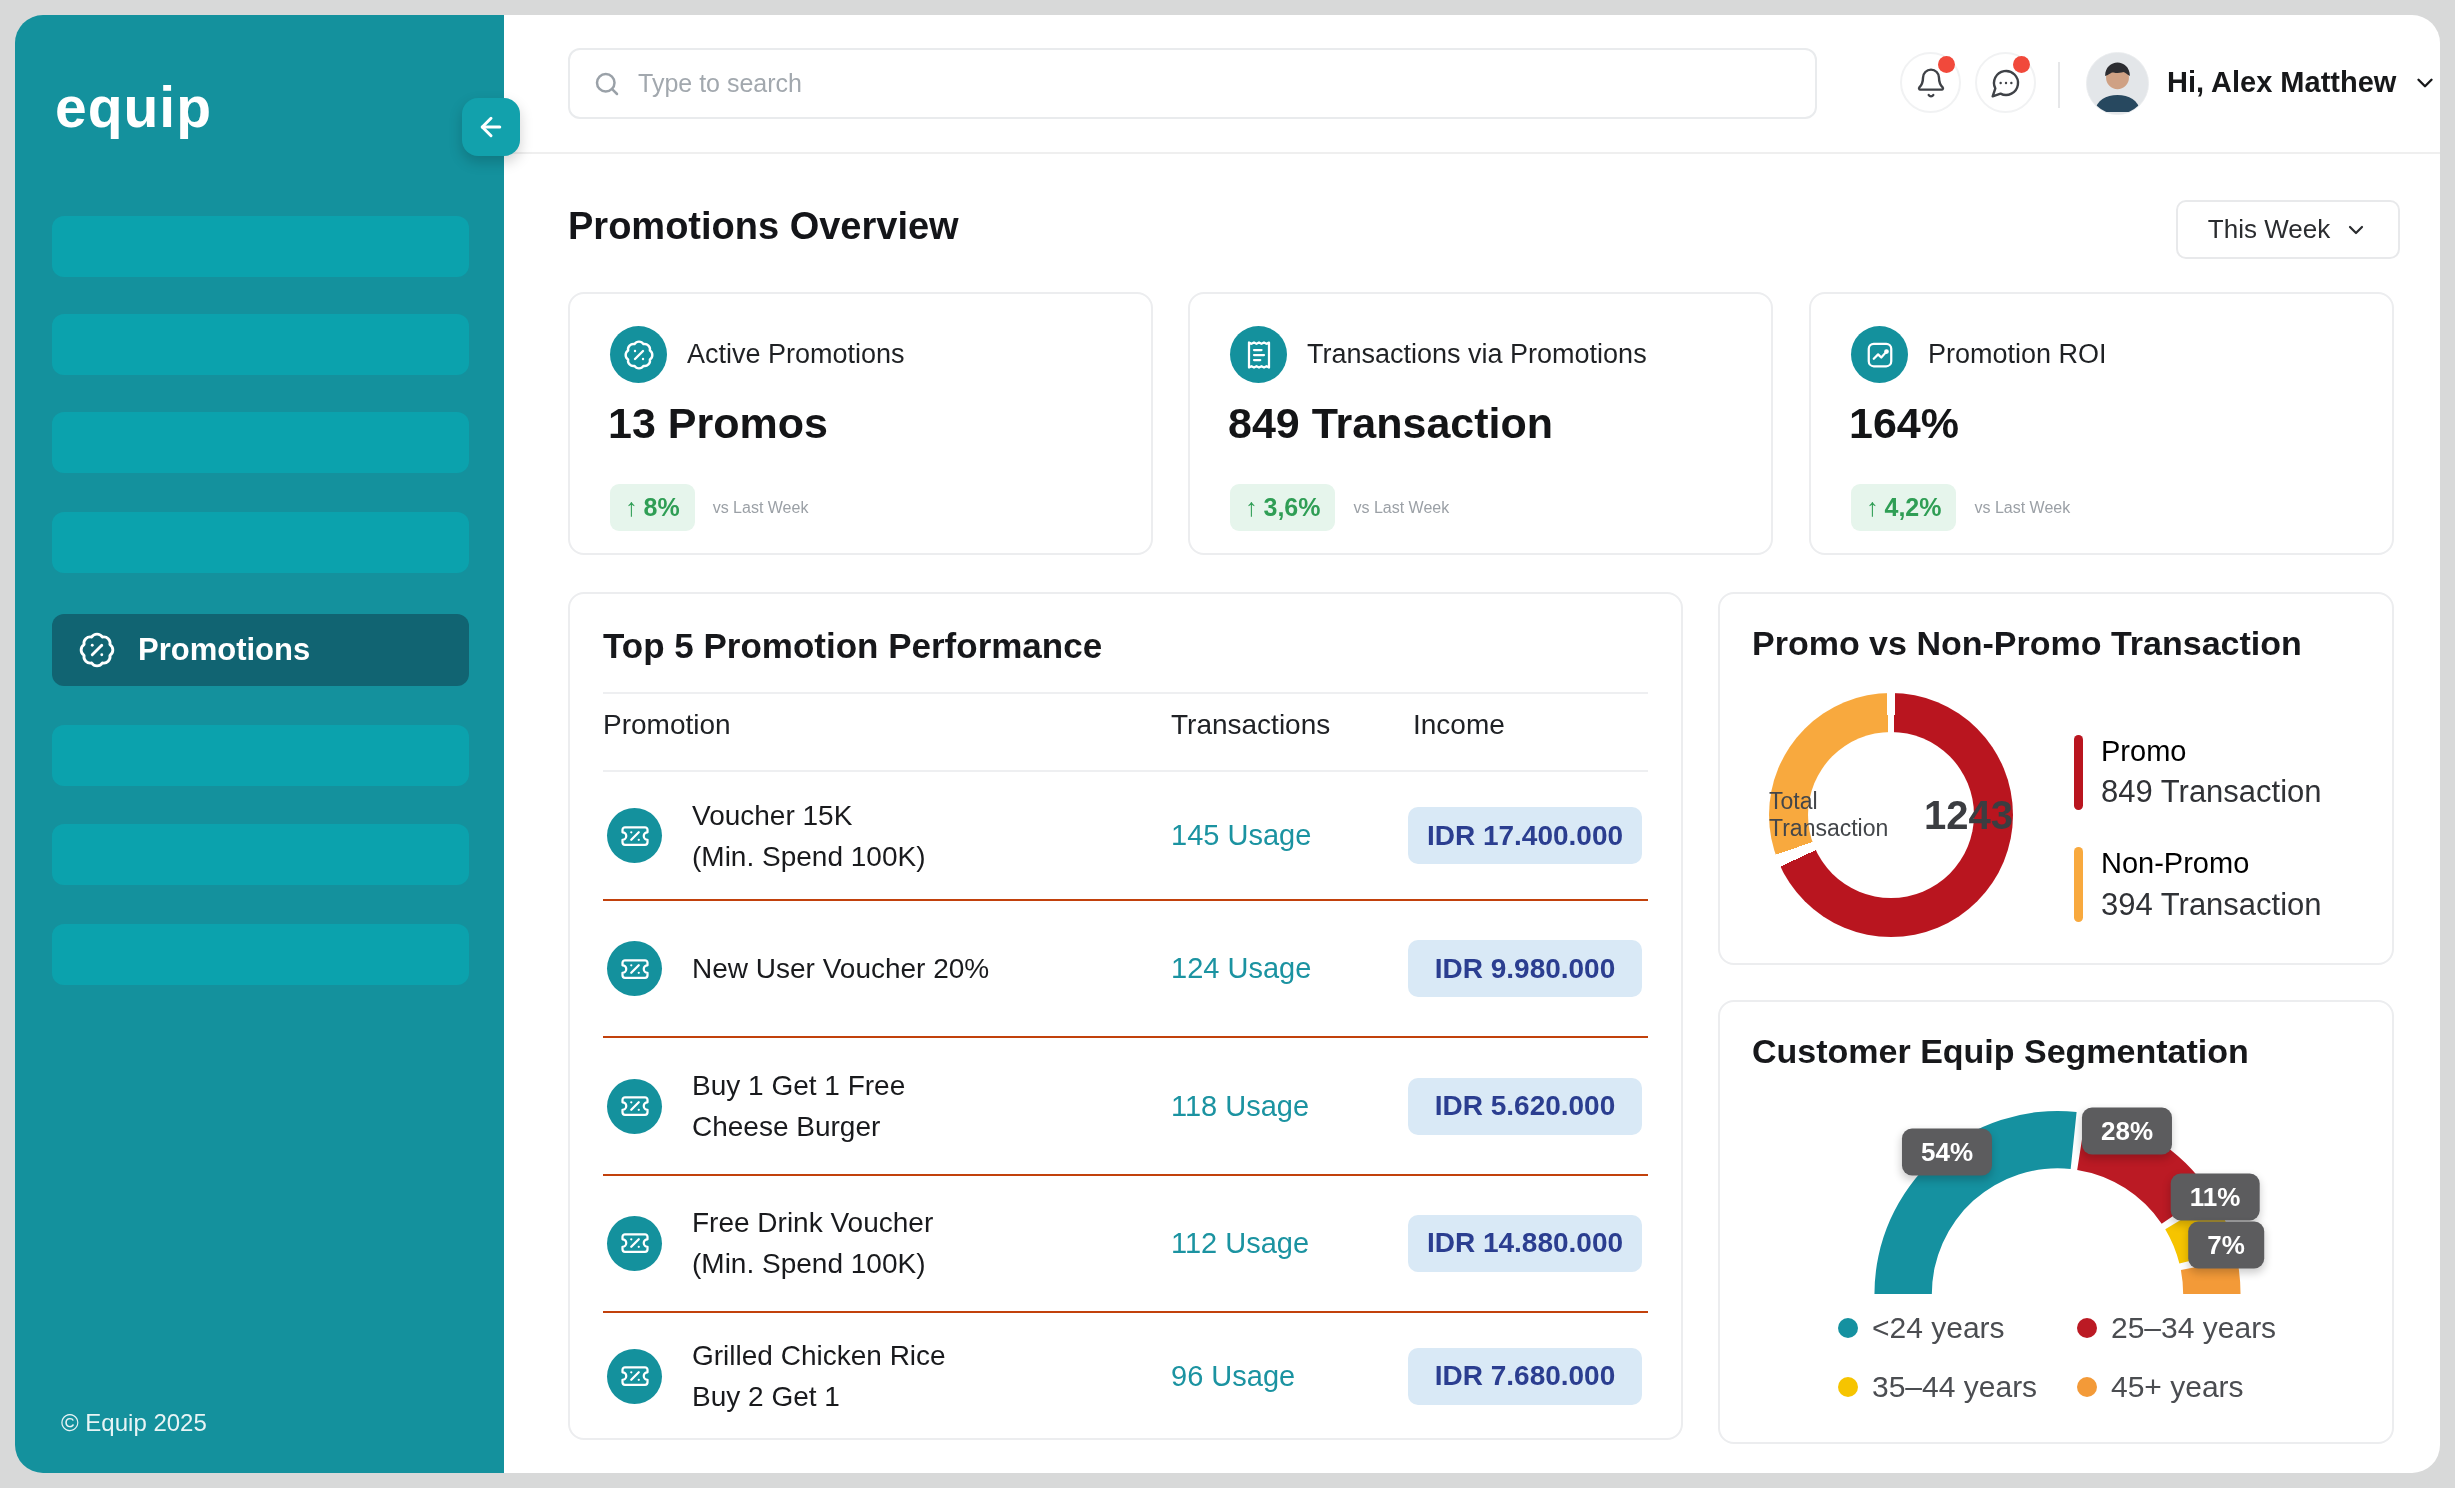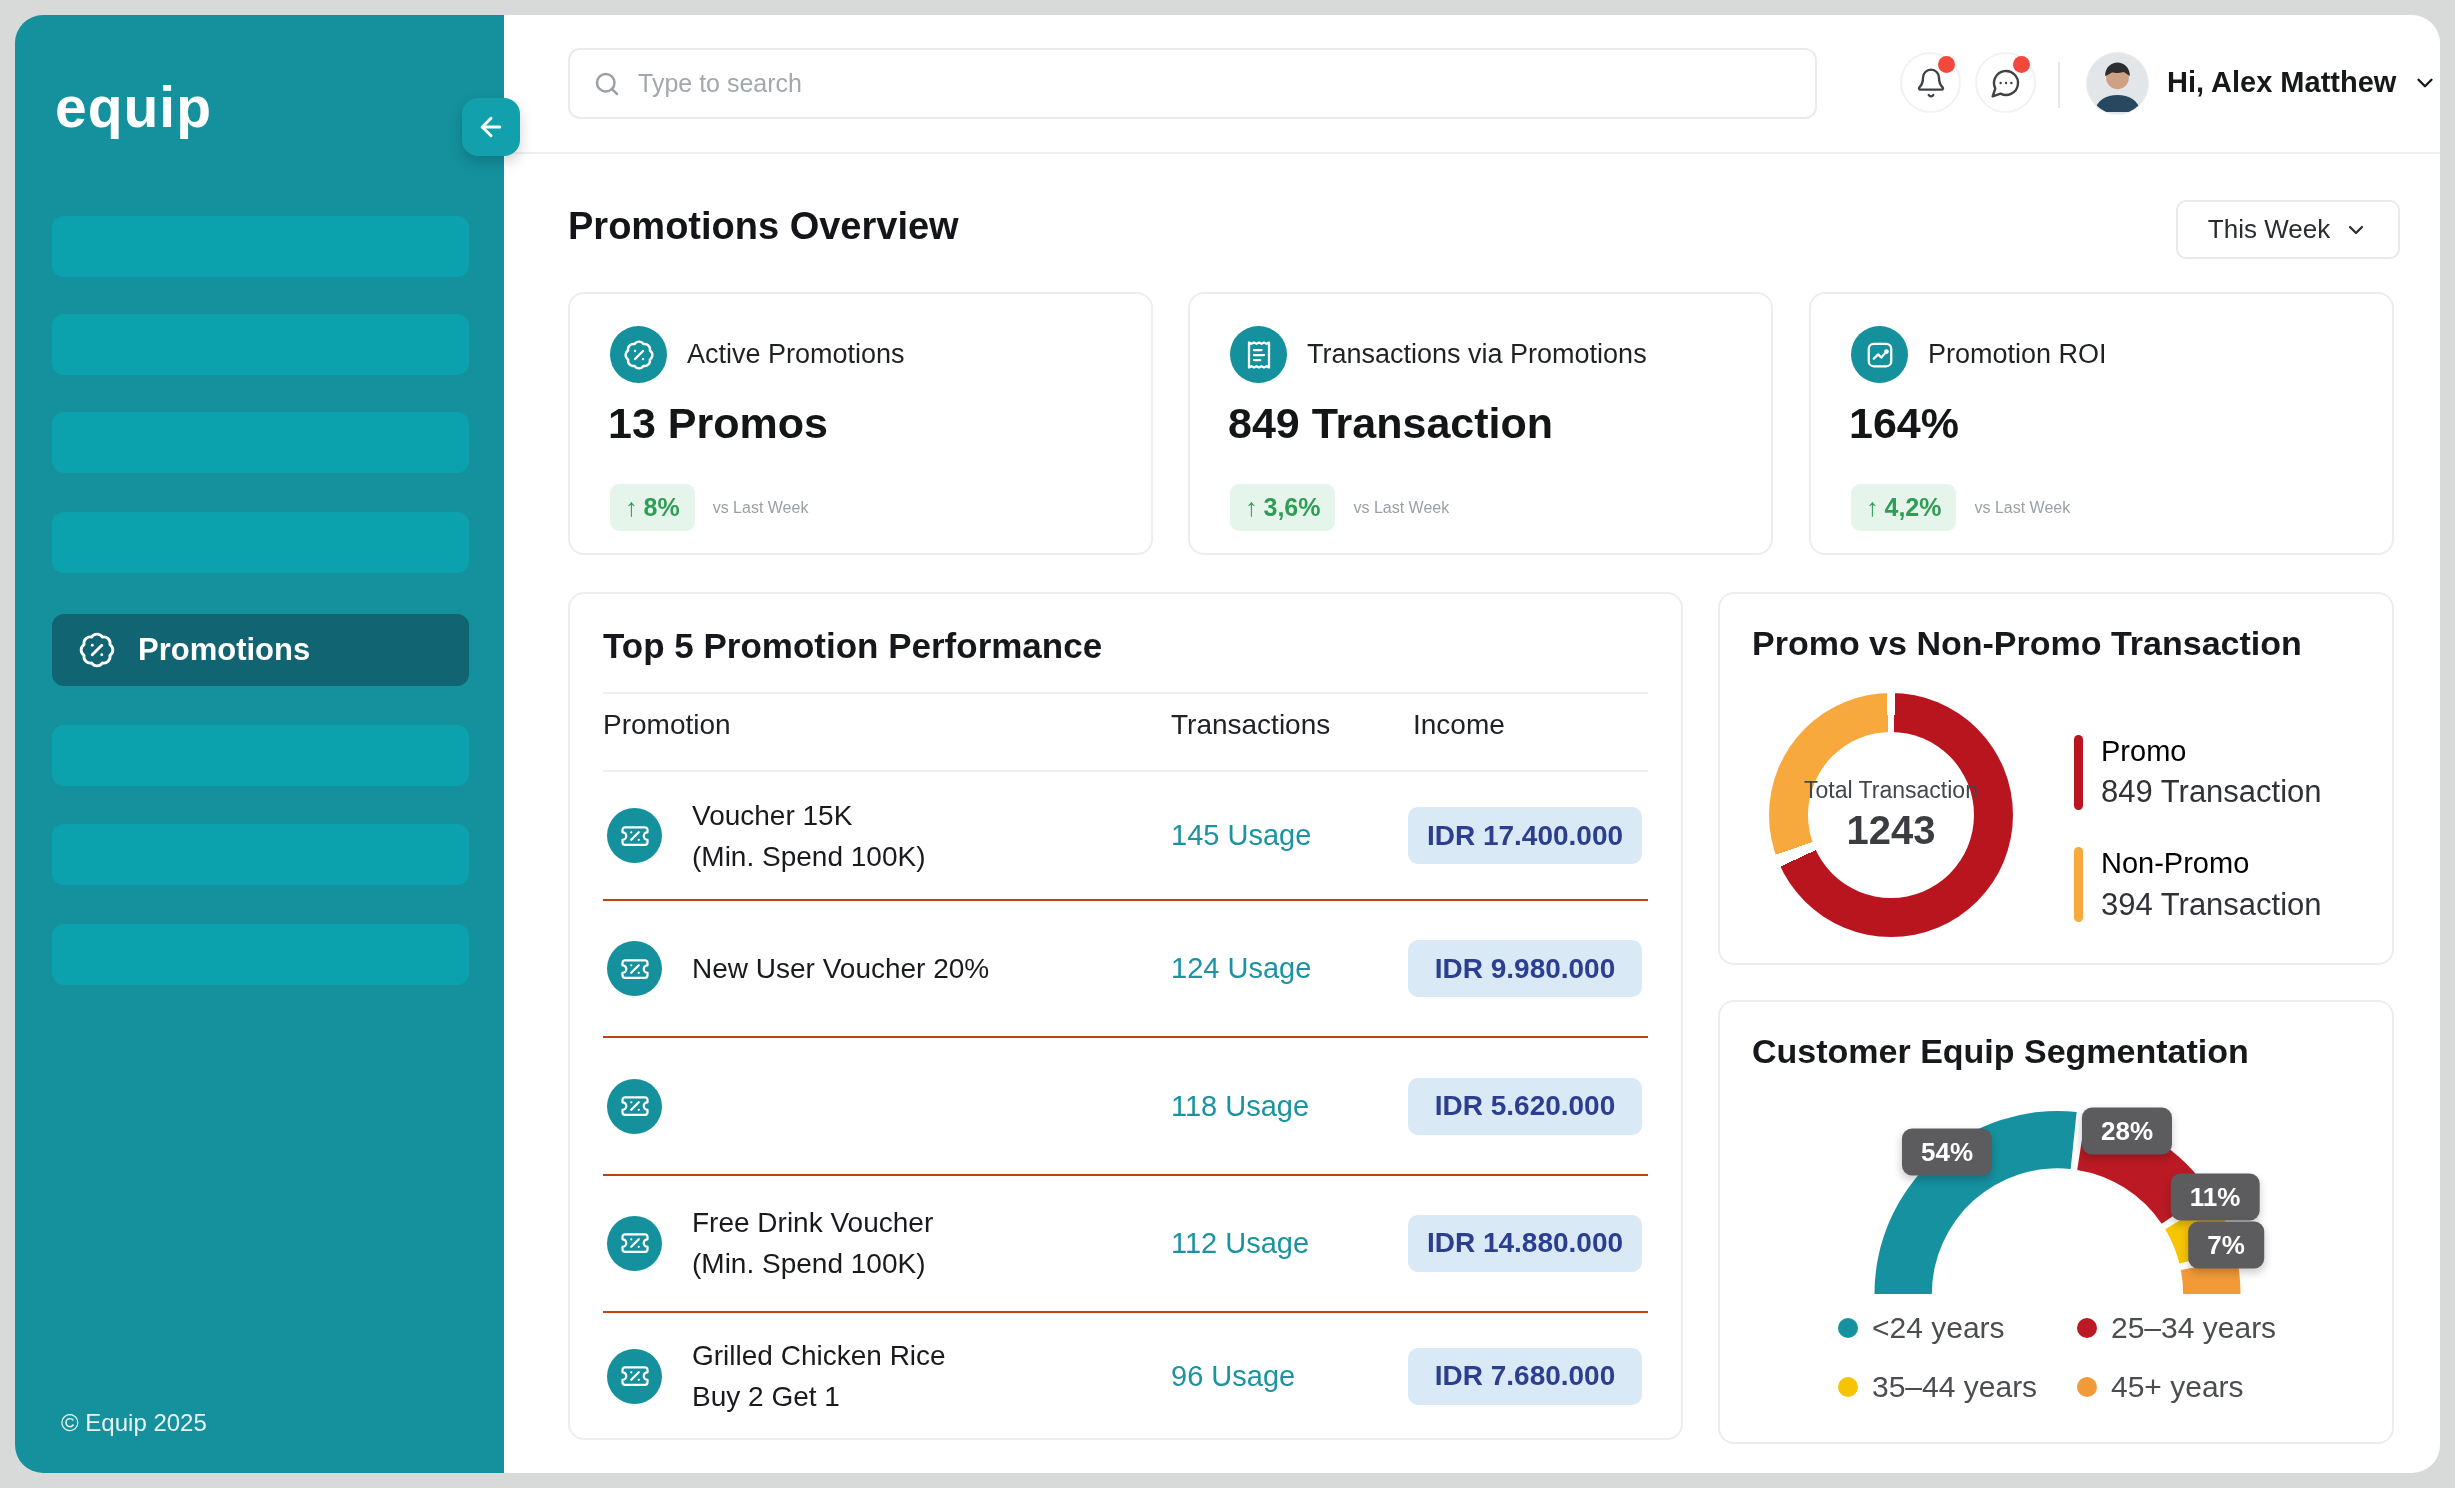--- a/index.html
+++ b/index.html
@@ -73,21 +73,21 @@
   .row-usage{position:absolute;left:568px;font-size:29px;color:#1B93A1;}
   .row-pill{position:absolute;right:6px;width:234px;height:57px;border-radius:10px;background:#D9E9F6;
     display:flex;align-items:center;justify-content:center;font-size:28px;font-weight:700;color:#2B3E90;}
 
   
   .promo-card{left:1214px;top:577px;width:676px;height:373px;padding-left:20px;}
   .pc-title{position:absolute;left:32px;top:30px;font-size:34px;font-weight:700;color:#17181b;}
   .donut{position:absolute;left:49px;top:99px;width:244px;height:244px;border-radius:50%;
     background:conic-gradient(from 2deg,#B9151F 0 243deg,#fff 243deg 249deg,#F8A93E 249deg 356deg,#fff 356deg 360deg);}
   .donut::after{content:"";position:absolute;inset:39px;background:#fff;border-radius:50%;}
-  .donut-center{position:absolute;left:49px;top:99px;width:244px;height:244px;display:flex;flex-direction:column;
+  .donut-center{position:absolute;left:49px;top:99px;width:244px;height:244px;display:flex;flex-direction:row;
     align-items:center;justify-content:center;gap:4px;z-index:2;}
   .dc-label{font-size:23px;color:#43464a;}
   .dc-value{font-size:40px;font-weight:700;color:#3b3d41;}
   .pl-marker{position:absolute;left:354px;width:9px;height:75px;border-radius:5px;}
   .pl-name{position:absolute;left:381px;font-size:29px;color:#000000;}
   .pl-value{position:absolute;left:381px;font-size:31px;color:#303236;}
 
   
   .seg-card{left:1214px;top:985px;width:676px;height:444px;}
   .gauge-wrap{position:absolute;left:11px;top:79px;width:653px;height:238px;}
@@ -308,20 +308,24 @@
 
       <div class="t-row sep" style="top:444px;height:136px">
         <div class="row-icon">
           <svg width="30" height="30" viewBox="0 0 24 24" fill="none" stroke="#ffffff" stroke-width="1.8" stroke-linecap="round" stroke-linejoin="round">
               <path d="M2 9a3 3 0 0 1 0 6v2a2 2 0 0 0 2 2h16a2 2 0 0 0 2-2v-2a3 3 0 0 1 0-6V7a2 2 0 0 0-2-2H4a2 2 0 0 0-2 2Z"></path>
               <path d="m15 9-6 6"></path>
               <path d="M9 9h.01"></path>
               <path d="M15 15h.01"></path>
             </svg>
         </div>
+        <div class="row-name">
+          <div>Buy 1 Get 1 Free</div>
+            <div>Cheese Burger</div>
+        </div>
         <div class="row-usage">118 Usage</div>
         <div class="row-pill">IDR 5.620.000</div>
       </div>
 
       <div class="t-row sep" style="top:581px;height:136px">
         <div class="row-icon">
           <svg width="30" height="30" viewBox="0 0 24 24" fill="none" stroke="#ffffff" stroke-width="1.8" stroke-linecap="round" stroke-linejoin="round">
               <path d="M2 9a3 3 0 0 1 0 6v2a2 2 0 0 0 2 2h16a2 2 0 0 0 2-2v-2a3 3 0 0 1 0-6V7a2 2 0 0 0-2-2H4a2 2 0 0 0-2 2Z"></path>
               <path d="m15 9-6 6"></path>
               <path d="M9 9h.01"></path>

